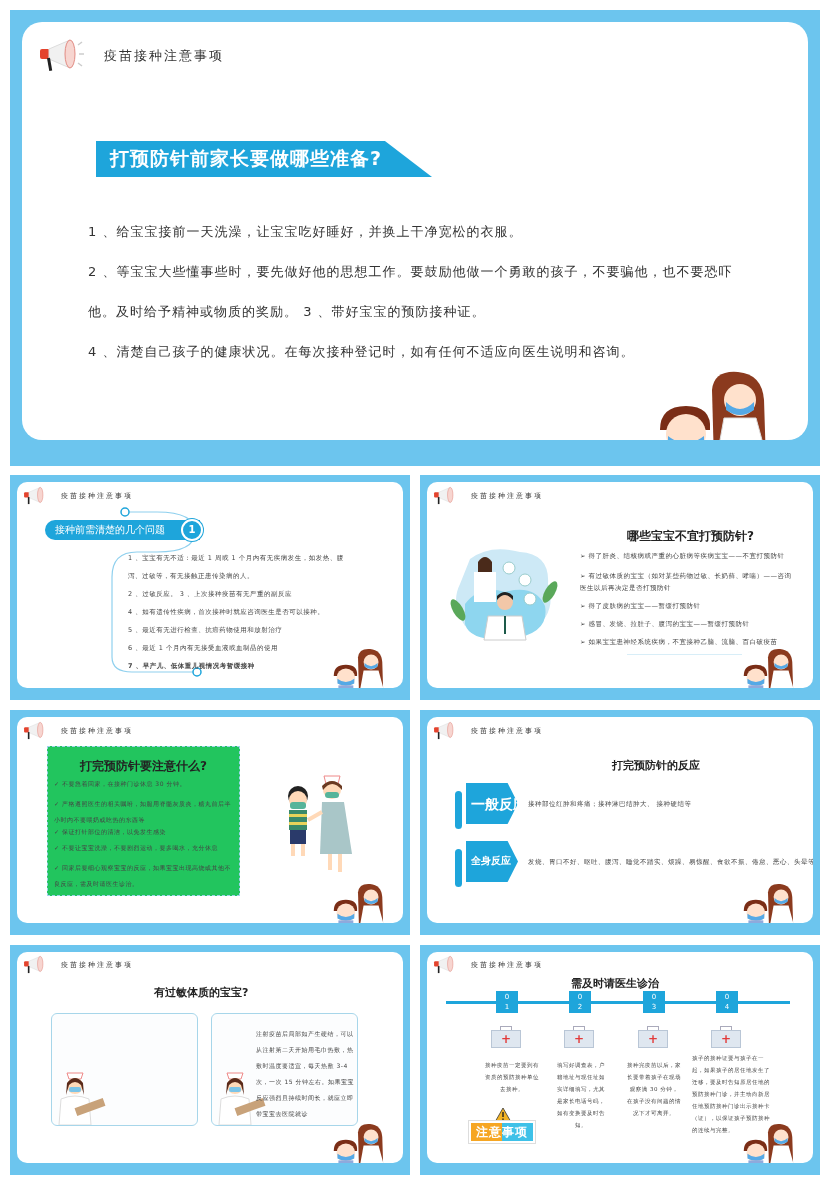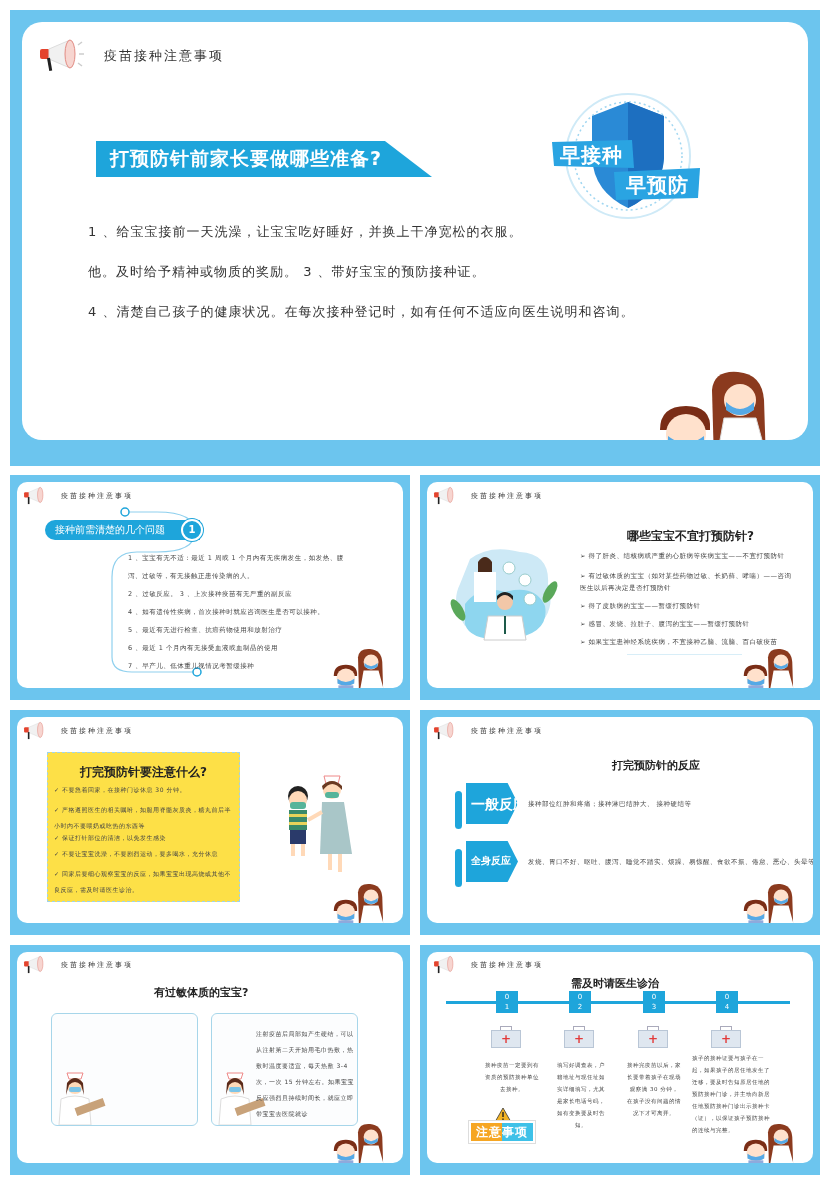--- a/index.html
+++ b/index.html
@@ -41,40 +41,29 @@
         <polygon points="11,11 32,2 32,30 11,21" fill="#f1f1f1" stroke="#ddd"></polygon>
         <ellipse cx="32" cy="16" rx="5" ry="14" fill="#f7d5d0" stroke="#e28c84"></ellipse>
         <rect x="9" y="20" width="3" height="13" fill="#222" transform="rotate(-10 10 20)"></rect>
         <line x1="40" y1="7" x2="44" y2="4" stroke="#ccc" stroke-width="1.5"></line>
         <line x1="41" y1="16" x2="46" y2="16" stroke="#ccc" stroke-width="1.5"></line>
         <line x1="40" y1="25" x2="44" y2="28" stroke="#ccc" stroke-width="1.5"></line>
       </svg>
       <span class="t" style="font-size:13px;margin-left:14px;">疫苗接种注意事项</span>
     </div>
 
-    <div class="badge">
-      <svg width="160" height="150" viewBox="0 0 160 150">
-        <circle cx="86" cy="76" r="62" fill="none" stroke="#cfeaf7" stroke-width="2"></circle>
-        <circle cx="86" cy="76" r="54" fill="none" stroke="#9fd6f1" stroke-width="1.5" stroke-dasharray="2 3"></circle>
-        <path d="M86 22 L122 36 L122 78 Q120 112 86 128 Q52 112 50 78 L50 36 Z" fill="#2a8ad6"></path>
-        <path d="M86 22 L122 36 L122 78 Q120 112 86 128 Z" fill="#1d6fc0"></path>
-        <polygon points="10,62 90,60 92,88 12,86" fill="#2aa4e2"></polygon>
-        <polygon points="72,92 158,88 156,118 74,120" fill="#2aa4e2"></polygon>
-      </svg>
-      <span style="position:absolute;left:18px;top:62px;color:#fff;font-weight:bold;font-size:20px;letter-spacing:1px;">早接种</span>
-      <span style="position:absolute;left:84px;top:92px;color:#fff;font-weight:bold;font-size:20px;letter-spacing:1px;">早预防</span>
-    </div>
 
     <div class="banner">
       <div class="bg"></div>
       <span class="tx">打预防针前家长要做哪些准备?</span>
     </div>
 
     <div class="mainlist">
       <p>1 、给宝宝接前一天洗澡，让宝宝吃好睡好，并换上干净宽松的衣服。</p>
+      <p>2 、等宝宝大些懂事些时，要先做好他的思想工作。要鼓励他做一个勇敢的孩子，不要骗他，也不要恐吓</p>
       <p>他。及时给予精神或物质的奖励。 3 、带好宝宝的预防接种证。</p>
       <p>4 、清楚自己孩子的健康状况。在每次接种登记时，如有任何不适应向医生说明和咨询。</p>
     </div>
 
     <svg class="kids" style="left:630px;top:348px;" width="150" height="92" viewBox="0 0 150 92">
       <path d="M60 20 Q62 0 86 2 Q110 4 112 30 L114 92 L62 92 Z" fill="#8b3a1e"></path>
       <path d="M72 48 L104 48 L116 92 L64 92 Z" fill="#fff" stroke="#ddd"></path>
       <circle cx="88" cy="30" r="16" fill="#ffe1cc"></circle>
       <path d="M74 32 Q88 46 102 32 L102 40 Q88 50 74 40 Z" fill="#55a9e6"></path>
       <path d="M8 60 Q8 36 34 36 Q60 36 58 60 Z" fill="#7a2d16"></path>
@@ -106,21 +95,21 @@
       <span style="position:absolute;left:10px;top:3px;color:#fff;font-weight:normal;font-size:10px;">接种前需清楚的几个问题</span>
     </div>
     <div style="position:absolute;left:164px;top:37px;width:22px;height:22px;border-radius:50%;background:#1ea5db;border:2px solid #fff;box-shadow:0 0 0 1px #1ea5db;color:#fff;font-weight:bold;font-size:10px;text-align:center;line-height:18px;">1</div>
     <div style="position:absolute;left:111px;top:72px;">
       <div class="tiny" style="height:18px;">1 、宝宝有无不适：最近 1 周或 1 个月内有无疾病发生，如发热、腹</div>
       <div class="tiny" style="height:18px;">泻、过敏等，有无接触正患传染病的人。</div>
       <div class="tiny" style="height:18px;">2 、过敏反应。 3 、上次接种疫苗有无严重的副反应</div>
       <div class="tiny" style="height:18px;">4 、如有遗传性疾病，首次接种时就应咨询医生是否可以接种。</div>
       <div class="tiny" style="height:18px;">5 、最近有无进行检查、抗癌药物使用和放射治疗</div>
       <div class="tiny" style="height:18px;">6 、最近 1 个月内有无接受血液或血制品的使用</div>
-      <div class="tiny" style="height:18px;">7 、早产儿、低体重儿视情况考暂缓接种</div>
+      <div class="tiny" style="height:18px;font-weight:bold;">7 、早产儿、低体重儿视情况考暂缓接种</div>
     </div>
     <svg class="kids" style="left:313px;top:165px;" width="70" height="45" viewBox="0 0 150 92">
         <path d="M60 20 Q62 0 86 2 Q110 4 112 30 L114 92 L62 92 Z" fill="#8b3a1e"></path>
         <path d="M72 48 L104 48 L116 92 L64 92 Z" fill="#fff"></path>
         <circle cx="88" cy="30" r="16" fill="#ffe1cc"></circle>
         <path d="M74 32 Q88 46 102 32 L102 40 Q88 50 74 40 Z" fill="#55a9e6"></path>
         <path d="M8 60 Q8 36 34 36 Q60 36 58 60 Z" fill="#7a2d16"></path>
         <circle cx="34" cy="64" r="20" fill="#ffe1cc"></circle>
         <path d="M16 66 Q34 80 52 66 L52 76 Q34 86 16 76 Z" fill="#55a9e6"></path>
         <rect x="18" y="80" width="32" height="12" fill="#8fa9dc"></rect>
@@ -181,21 +170,21 @@
   <div class="card">
     <div class="hdr" style="left:6px;top:4px;">
       <svg width="28" height="20" viewBox="0 0 52 36">
           <rect x="2" y="11" width="10" height="10" rx="2" fill="#e4432d"></rect>
           <polygon points="11,11 32,2 32,30 11,21" fill="#f1f1f1" stroke="#ddd"></polygon>
           <ellipse cx="32" cy="16" rx="5" ry="14" fill="#f7d5d0" stroke="#e28c84"></ellipse>
           <rect x="9" y="20" width="3" height="13" fill="#222"></rect>
         </svg>
       <span class="t" style="font-size:7px;margin-left:10px;">疫苗接种注意事项</span>
     </div>
-    <div style="position:absolute;left:30px;top:35px;width:193px;height:150px;border:1px dashed #9fd3ea;background:#fde047;">
+    <div style="position:absolute;left:30px;top:29px;width:193px;height:150px;border:1px dashed #9fd3ea;background:#22c55e;">
       <div class="s-title" style="left:0;right:0;top:11px;">打完预防针要注意什么?</div>
       <div style="position:absolute;left:6px;top:33px;width:180px;">
         <div class="tiny" style="font-size:6px;height:16px;"><span>✓ </span><span>不要急着回家，在接种门诊休息 30 分钟。</span></div>
         <div class="tiny" style="font-size:6px;height:32px;white-space:normal;line-height:16px;"><span>✓ </span><span>严格遵照医生的相关嘱咐，如服用脊髓灰质炎，糖丸前后半小时内不要喂奶或吃热的东西等</span></div>
         <div class="tiny" style="font-size:6px;height:16px;"><span>✓ </span><span>保证打针部位的清洁，以免发生感染</span></div>
         <div class="tiny" style="font-size:6px;height:16px;"><span>✓ </span><span>不要让宝宝洗澡，不要剧烈运动，要多喝水，充分休息</span></div>
         <div class="tiny" style="font-size:6px;height:32px;white-space:normal;line-height:16px;"><span>✓ </span><span>回家后要细心观察宝宝的反应，如果宝宝出现高烧或其他不良反应，需及时请医生诊治。</span></div>
       </div>
     </div>
     <svg style="position:absolute;left:265px;top:55px;" width="80" height="110" viewBox="0 0 80 110">

